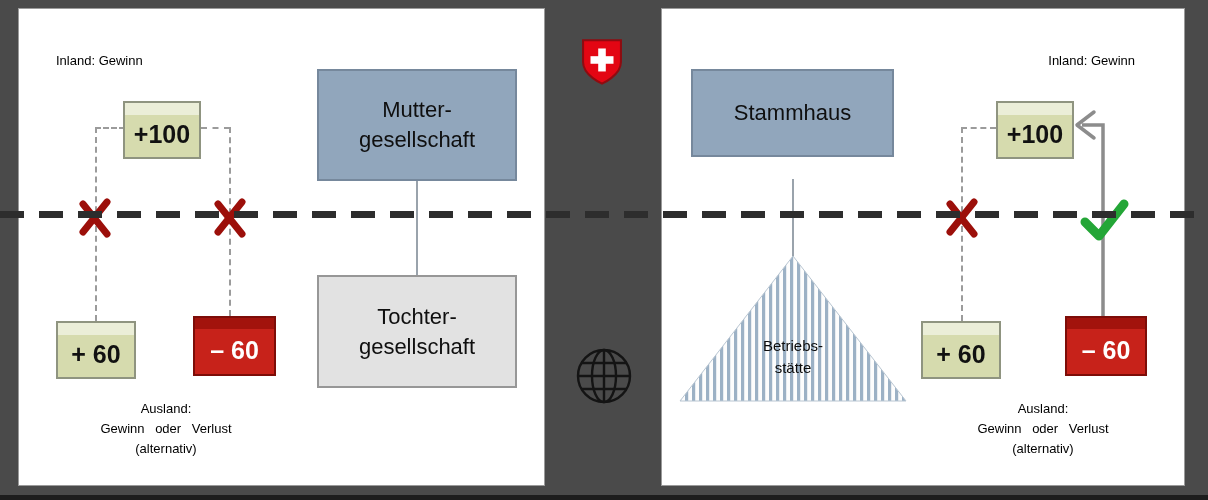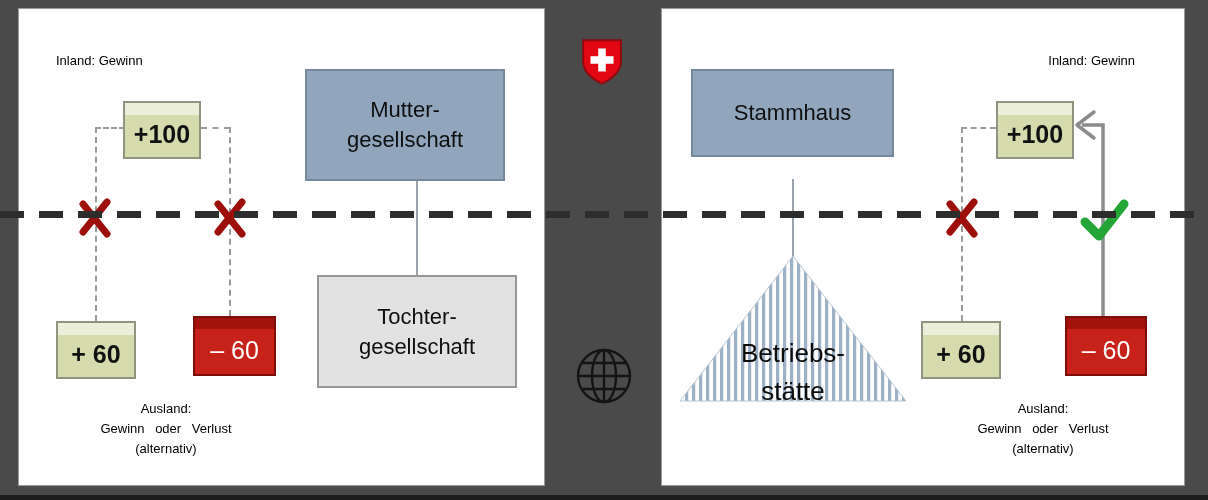--- a/index.html
+++ b/index.html
@@ -29,37 +29,37 @@
     box-sizing: border-box; font-size: 25px; font-weight: 600; color: #111; padding-top: 9px;
     z-index: 2;
   }
   .vbox.green {
     border: 2px solid #8f9480;
     background: linear-gradient(180deg, #ebeed8 0%, #ebeed8 22%, #d6dbae 22%);
   }
   .vbox.redbox {
     border: 2px solid #7d0d08;
     background: linear-gradient(180deg, #a2130c 0%, #a2130c 20%, #c7221a 20%);
-    color: #fff; font-weight: 400;
+    color: #fff; font-weight: 700;
   }
   .bigbox {
     position: absolute; display: flex; align-items: center; justify-content: center;
     text-align: center; font-size: 22px; color: #0f0f0f; white-space: pre-line;
     line-height: 1.35; box-sizing: border-box; z-index: 2;
   }
   .bigbox.blue    { background: #91a6bc; border: 2px solid #76889c; }
   .bigbox.graybox { background: #e2e2e2; border: 2px solid #979797; }
   .dash-h { position: absolute; border-top: 2px dashed #9b9b9b; height: 0; z-index: 1; }
   .dash-v { position: absolute; border-left: 2px dashed #9b9b9b; width: 0; z-index: 1; }
   .orgline { position: absolute; width: 2px; background: #9aa3ac; z-index: 0; }
   .mark { position: absolute; z-index: 6; }
   .arrow-overlay { position: absolute; left: 0; top: 0; z-index: 1; pointer-events: none; }
   .tri-wrap { position: absolute; z-index: 0; }
   .tri-text {
-    position: absolute; font-size: 26px; color: #0c0c0c; text-align: center;
+    position: absolute; font-size: 15px; color: #0c0c0c; text-align: center;
     white-space: pre-line; line-height: 1.45; z-index: 1;
   }
   .gutter-icon { position: absolute; z-index: 2; }
 </style>
 </head>
 <body>
 
 <div class="stage">
 
   <div class="panel left">
@@ -69,21 +69,21 @@
     <div class="dash-v" style="left:76px;top:118px;height:194px;"></div>
     <div class="dash-h" style="left:182px;top:118px;width:29px;"></div>
     <div class="dash-v" style="left:210px;top:118px;height:189px;"></div>
 
     <div class="orgline" style="left:397px;top:170px;height:109px;"></div>
 
     <div class="vbox green" style="left:104px;top:92px;width:78px;height:58px;">+100</div>
     <div class="vbox green" style="left:37px;top:312px;width:80px;height:58px;">+ 60</div>
     <div class="vbox redbox" style="left:174px;top:307px;width:83px;height:60px;">– 60</div>
 
-    <div class="bigbox blue" style="left:286px;top:60px;width:200px;height:112px;">Mutter-
+    <div class="bigbox blue" style="left:298px;top:60px;width:200px;height:112px;">Mutter-
 gesellschaft</div>
     <div class="bigbox graybox" style="left:298px;top:266px;width:200px;height:113px;">Tochter-
 gesellschaft</div>
 
     <div class="mark" style="left:55px;top:186px;">
       <svg width="42" height="46" viewBox="0 0 42 46">
         <path d="M9 9 L33 39" stroke="#9c0f0a" stroke-width="7" stroke-linecap="round" fill="none"></path>
         <path d="M33 7 L9 37" stroke="#9c0f0a" stroke-width="7" stroke-linecap="round" fill="none"></path>
       </svg>
     </div>

